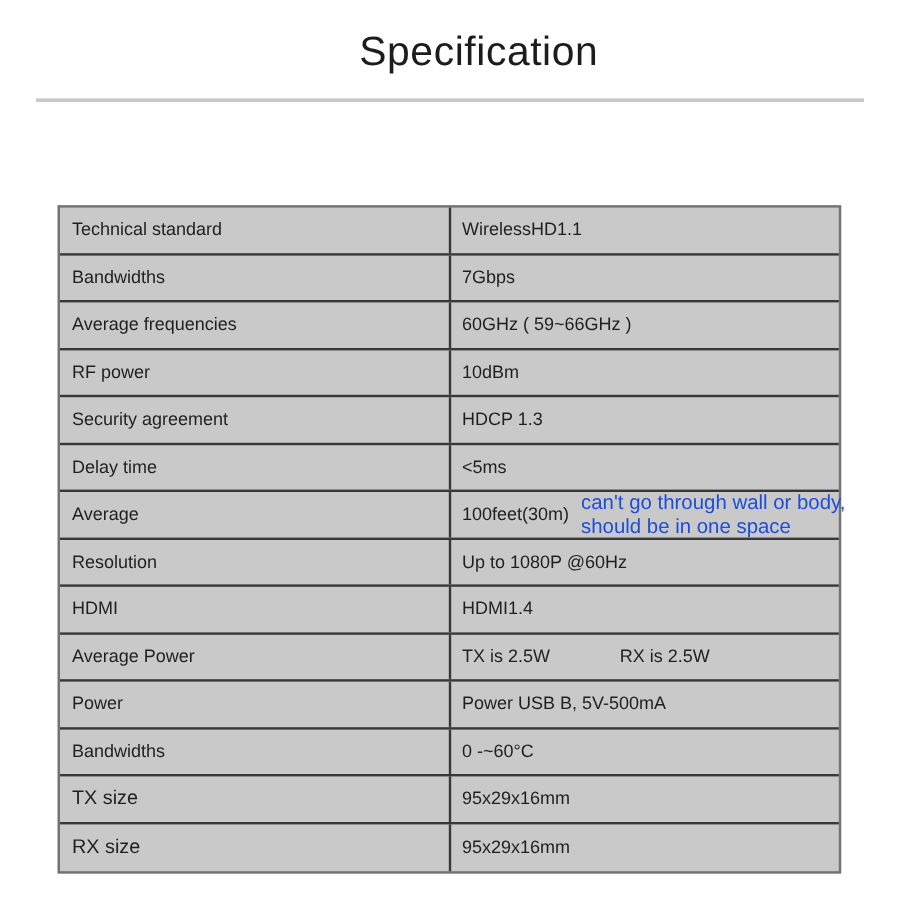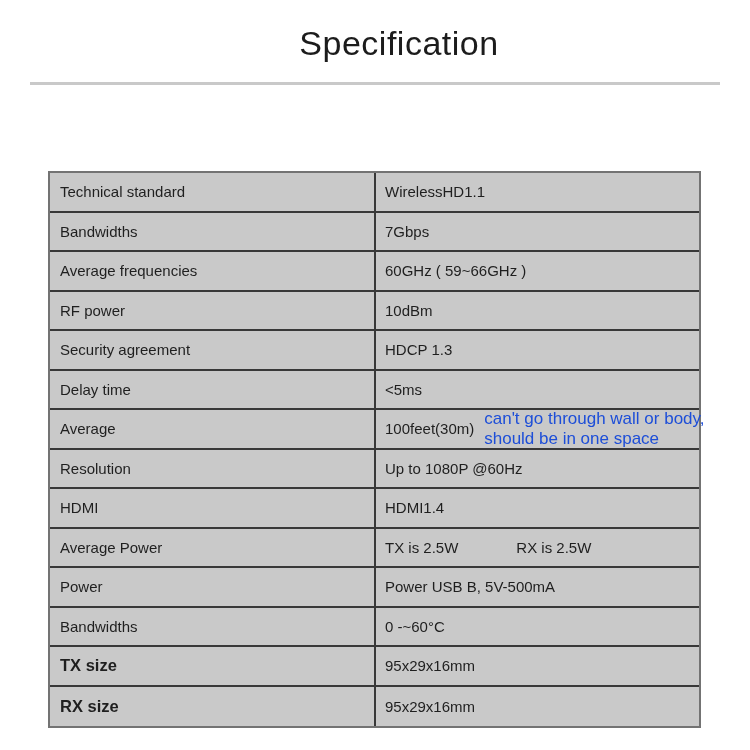--- a/index.html
+++ b/index.html
@@ -51,21 +51,21 @@
   .cell.label {
     width: 326px;
     flex: 0 0 326px;
     border-right: 2px solid #383838;
     padding-left: 10px;
   }
   .cell.value {
     flex: 1;
     padding-left: 9px;
   }
-  .row.bold .cell.label { font-weight: bold; font-size: 16.5px; }
+  .row.bold .cell.label { font-weight: normal; font-size: 16.5px; }
   .value2 { margin-left: 58px; }
   .note {
     margin-left: 10px;
     font-size: 17px;
     line-height: 20px;
     white-space: nowrap;
     color: #1d4ed8;
   }
 </style>
 </head>

